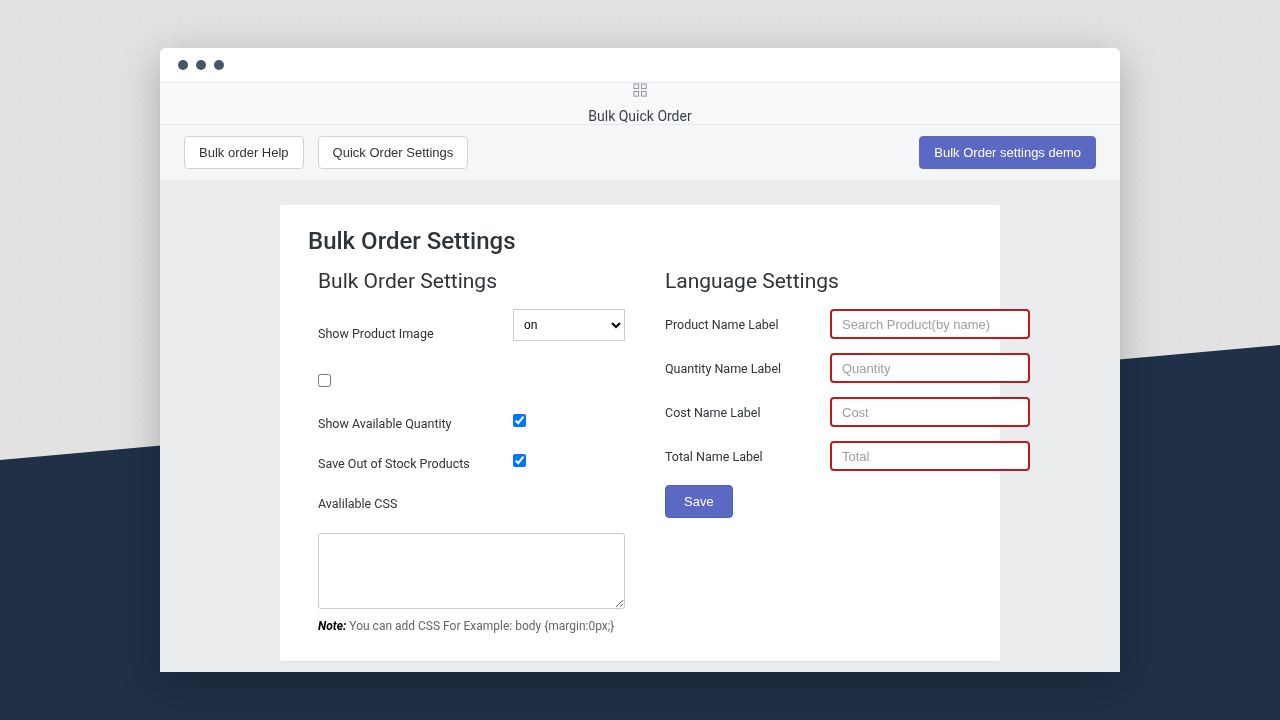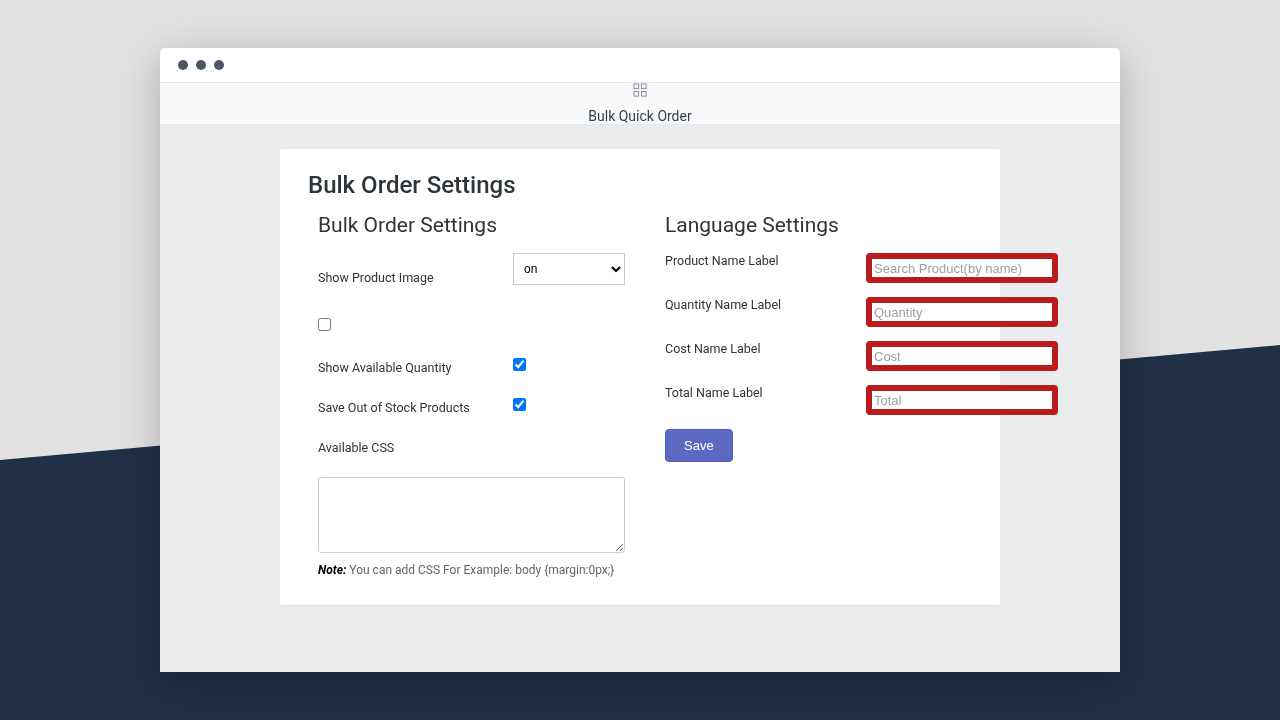--- a/index.html
+++ b/index.html
@@ -154,35 +154,34 @@
     margin-top: 10px;
   }
   .note {
     font-size: 12px;
     color: #666;
     margin-top: 6px;
   }
   .note b { font-style: italic; color: #000000; }
   .lrow {
     display: flex;
-    align-items: flex-start;
+    align-items: center;
     margin-bottom: 14px;
-    gap: 36px;
   }
   .lrow .lbl {
     flex: 0 0 165px;
     font-size: 12.5px;
     color: #2f3438;
   }
   .lrow input {
     flex: 1;
     height: 30px;
-    border: 6px solid #b91c1c;
+    border: 2px solid #b91c1c;
     border-radius: 4px;
-    padding: 0 2px;
+    padding: 0 10px;
     font-size: 13px;
     color: #000000;
   }
   .lrow input::placeholder { color: #9aa0a6; }
   .save {
     background: #5b69c2;
     color: #fff;
     border: 1px solid #4f5db3;
     font-size: 13px;
     padding: 8px 18px;
@@ -209,20 +208,26 @@
       <svg viewBox="0 0 16 16" width="15" height="15">
           <rect x="1" y="1" width="5" height="5" fill="none" stroke="#8a8f95"></rect>
           <rect x="9" y="1" width="5" height="5" fill="none" stroke="#8a8f95"></rect>
           <rect x="1" y="9" width="5" height="5" fill="none" stroke="#8a8f95"></rect>
           <rect x="9" y="9" width="5" height="5" fill="none" stroke="#8a8f95"></rect>
         </svg>
     </span>
     <span class="title">Bulk Quick Order</span>
   </div>
 
+  <div class="toolbar">
+    <button class="btn">Bulk order Help</button>
+    <button class="btn">Quick Order Settings</button>
+    <div class="spacer"></div>
+    <button class="btn primary">Bulk Order settings demo</button>
+  </div>
 
   <div class="content">
     <div class="card">
       <h1>Bulk Order Settings</h1>
       <div class="cols">
         <div class="col">
           <h2>Bulk Order Settings</h2>
 
           <div class="row">
             <span class="lbl">Show Product Image</span>
@@ -241,21 +246,21 @@
             <span class="lbl">Show Available Quantity</span>
             <span class="ctrl"><input type="checkbox" class="chk" checked="" style=""></span>
           </div>
 
           <div class="row">
             <span class="lbl">Save Out of Stock Products</span>
             <span class="ctrl"><input type="checkbox" class="chk" checked="" style=""></span>
           </div>
 
           <div class="row">
-            <span class="lbl">Available CSS</span>
+            <span class="lbl">Avalilable CSS</span>
           </div>
           <textarea class="txtarea" style=""></textarea>
           <div class="note">
             <b>Note:</b><span> You can add CSS For Example: body {margin:0px;}</span>
           </div>
         </div>
 
         <div class="col">
           <h2>Language Settings</h2>
 

